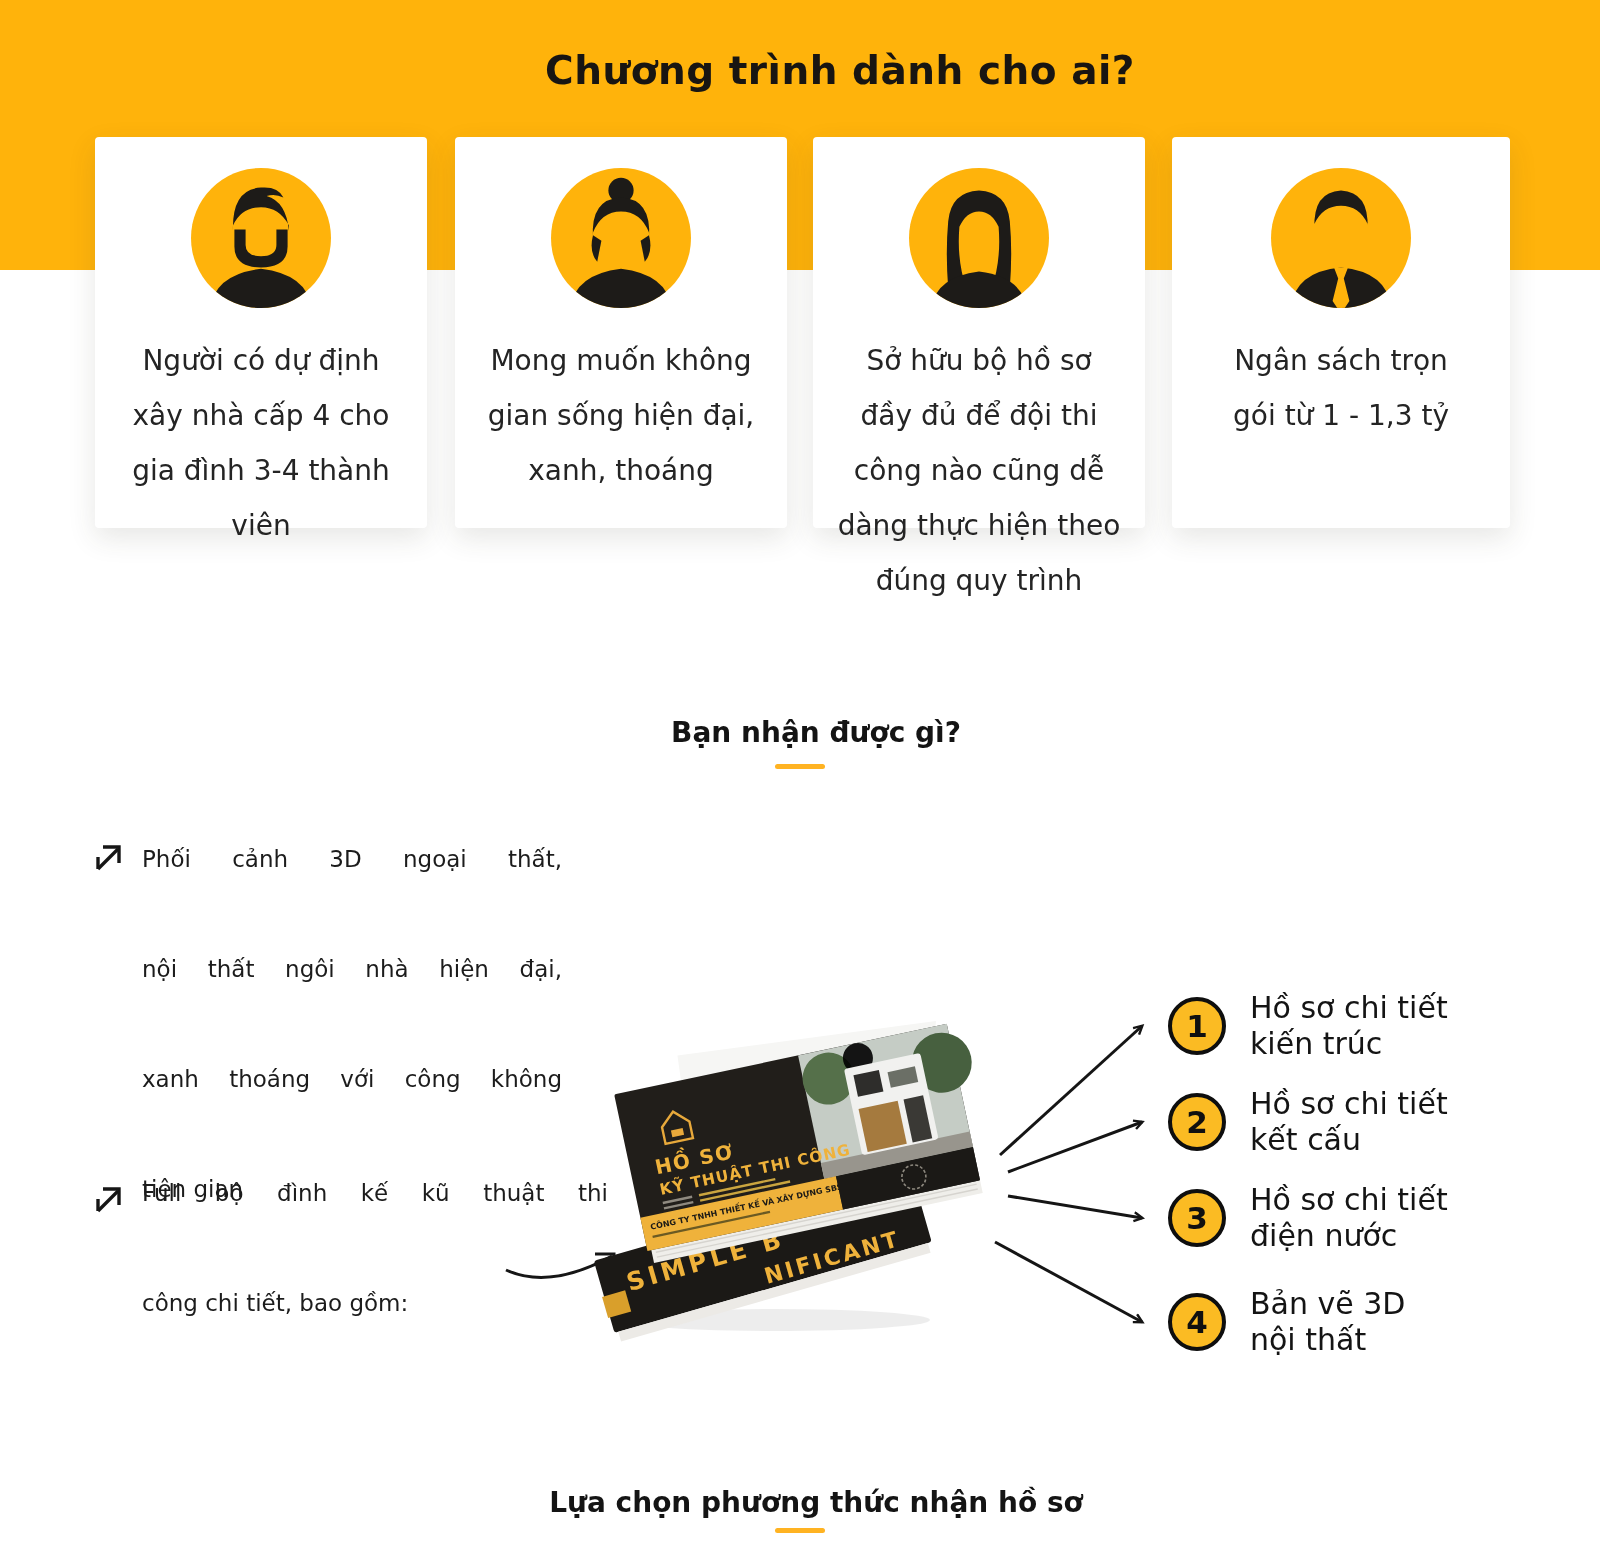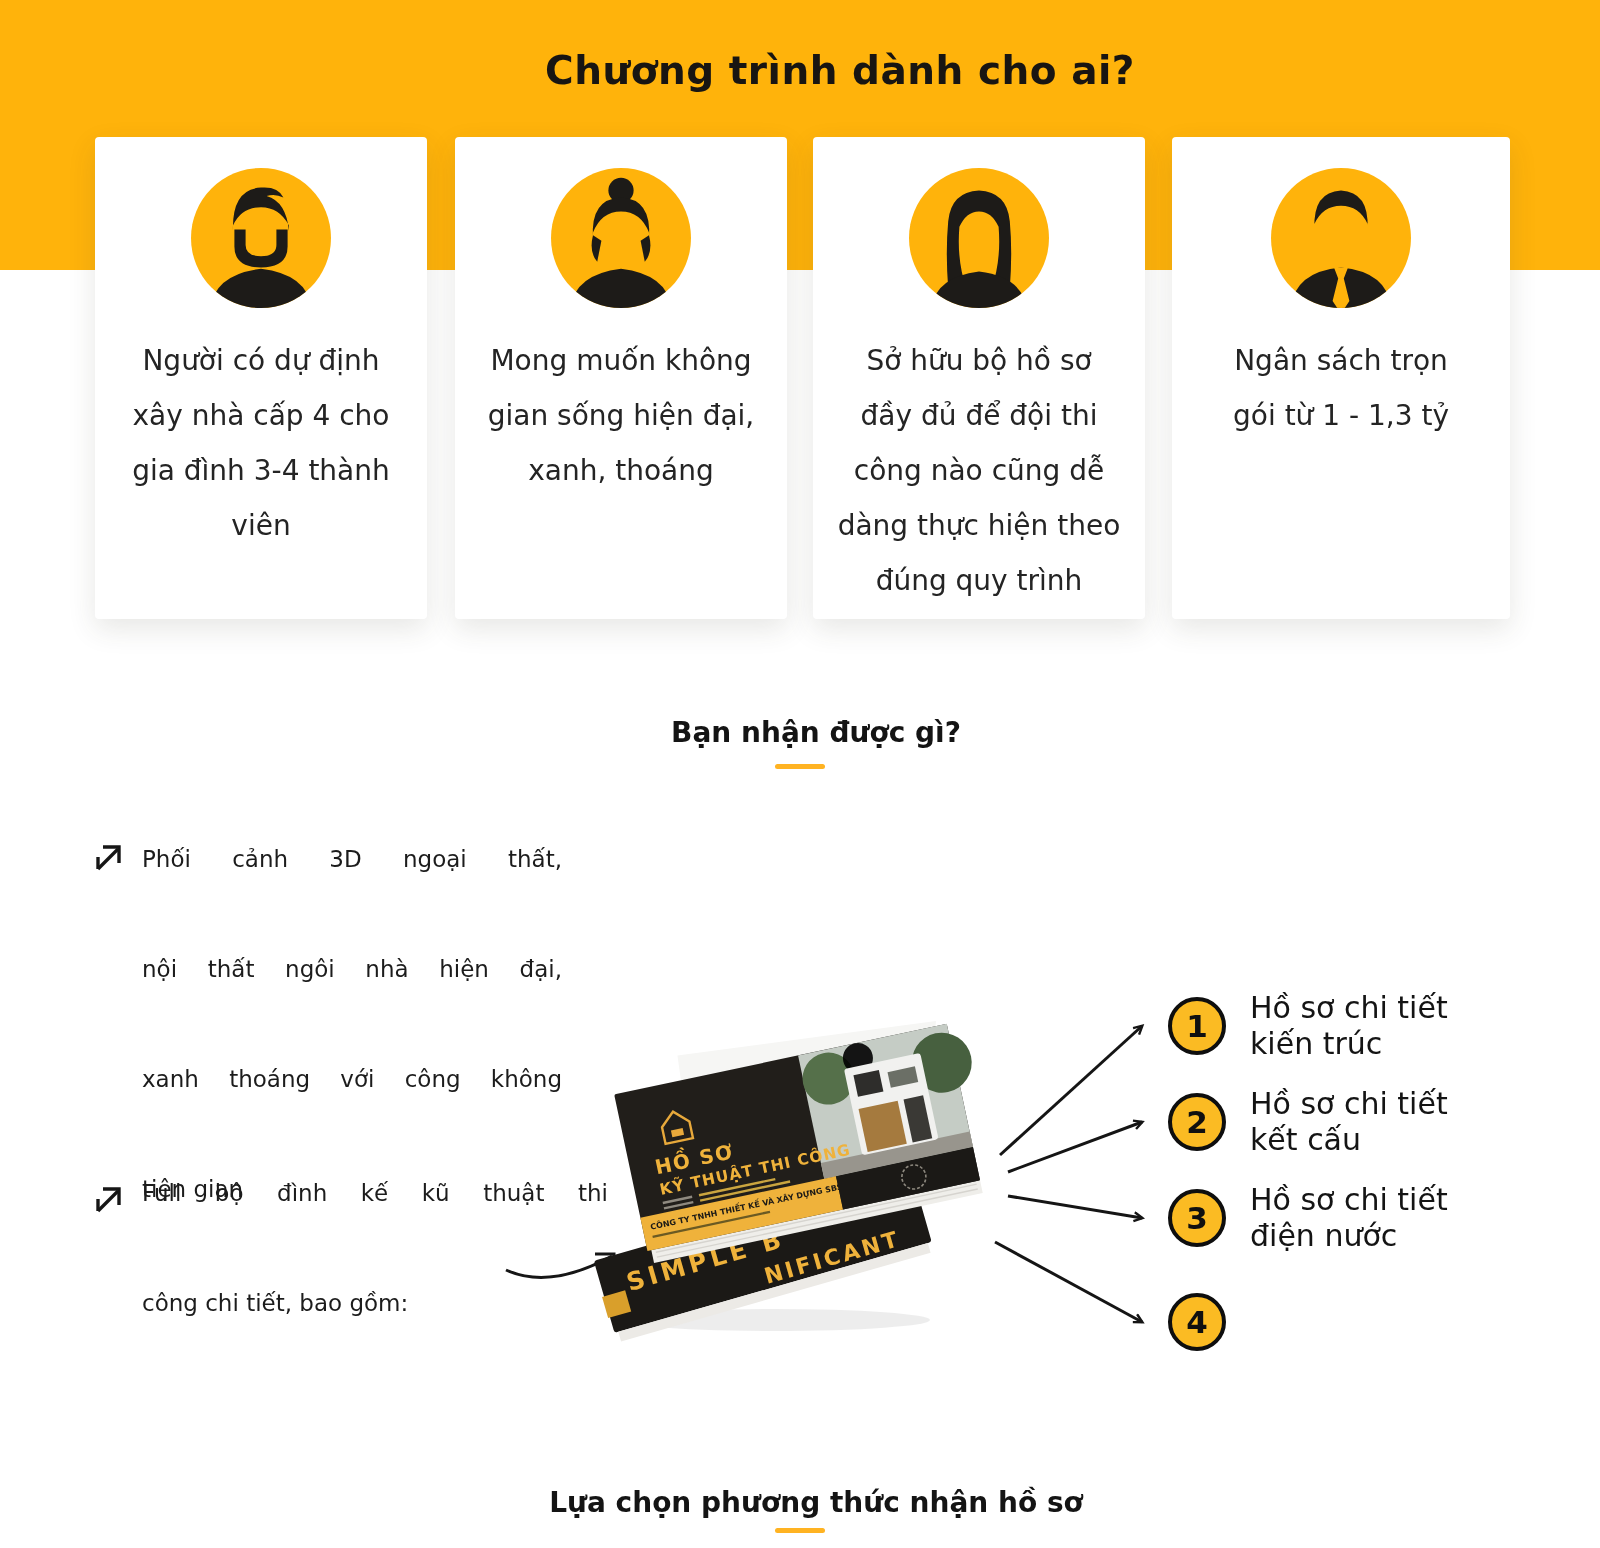--- a/index.html
+++ b/index.html
@@ -5,21 +5,21 @@
   html,body{margin:0;padding:0;background:#ffffff;}
   .page{position:relative;width:1600px;height:1548px;background:#ffffff;overflow:hidden;
         font-family:"DejaVu Sans","Liberation Sans",sans-serif;color:#1f1f1f;}
 
   
   .banner{position:absolute;left:0;top:0;width:1600px;height:270px;background:#FFB30B;}
   .banner-title{position:absolute;left:0;top:48px;width:100%;margin:0;text-align:center;
         font-size:39px;font-weight:700;color:#181512;letter-spacing:.5px;padding-left:40px;}
 
   
-  .card{position:absolute;top:137px;width:332px;height:482px;background:#ffffff;border-radius:4px;
+  .card{position:absolute;top:137px;width:332px;height:391px;background:#ffffff;border-radius:4px;
         box-shadow:0 10px 28px rgba(60,55,40,.12);}
   .card.c1{left:95px;} .card.c2{left:455px;} .card.c3{left:813px;} .card.c4{left:1172px;width:338px;}
   .avatar{position:absolute;left:50%;top:31px;transform:translateX(-50%);width:140px;height:140px;
         border-radius:50%;background:#FFB30B;overflow:hidden;}
   .avatar svg{display:block;width:100%;height:100%;}
   .card-text{position:absolute;left:0;top:196px;width:100%;margin:0;padding:0 14px;box-sizing:border-box;
         text-align:center;font-size:28px;line-height:55px;color:#242424;white-space:pre-line;}
 
   
   .section-title{position:absolute;left:0;width:100%;margin:16px;text-align:center;
@@ -243,18 +243,20 @@
     <div class="deliv-label">Hồ sơ chi tiết
 kết cấu</div>
   </div>
   <div class="deliv d3">
     <div class="badge">3</div>
     <div class="deliv-label">Hồ sơ chi tiết
 điện nước</div>
   </div>
   <div class="deliv d4">
     <div class="badge">4</div>
+    <div class="deliv-label">Bản vẽ 3D
+nội thất</div>
   </div>
 
   <h2 class="section-title footer-title">Lựa chọn phương thức nhận hồ sơ</h2>
   <div class="title-underline u-footer"></div>
 
 </div>
 
 </body></html>

